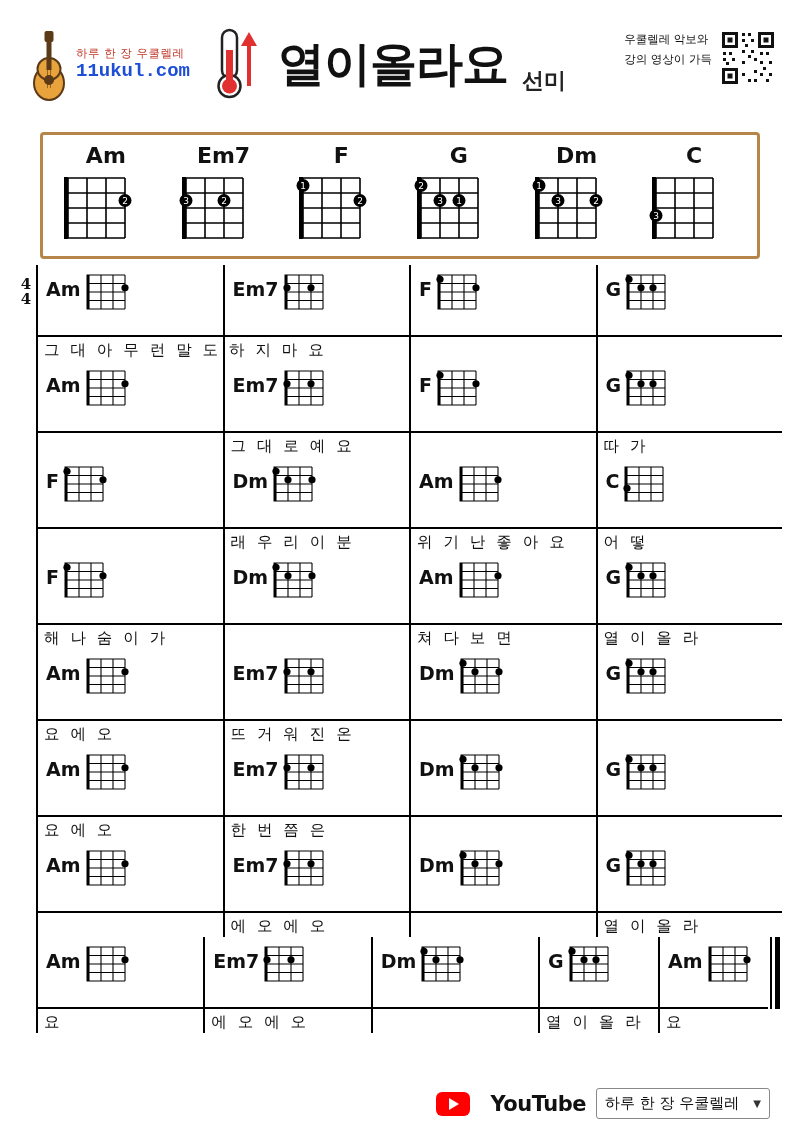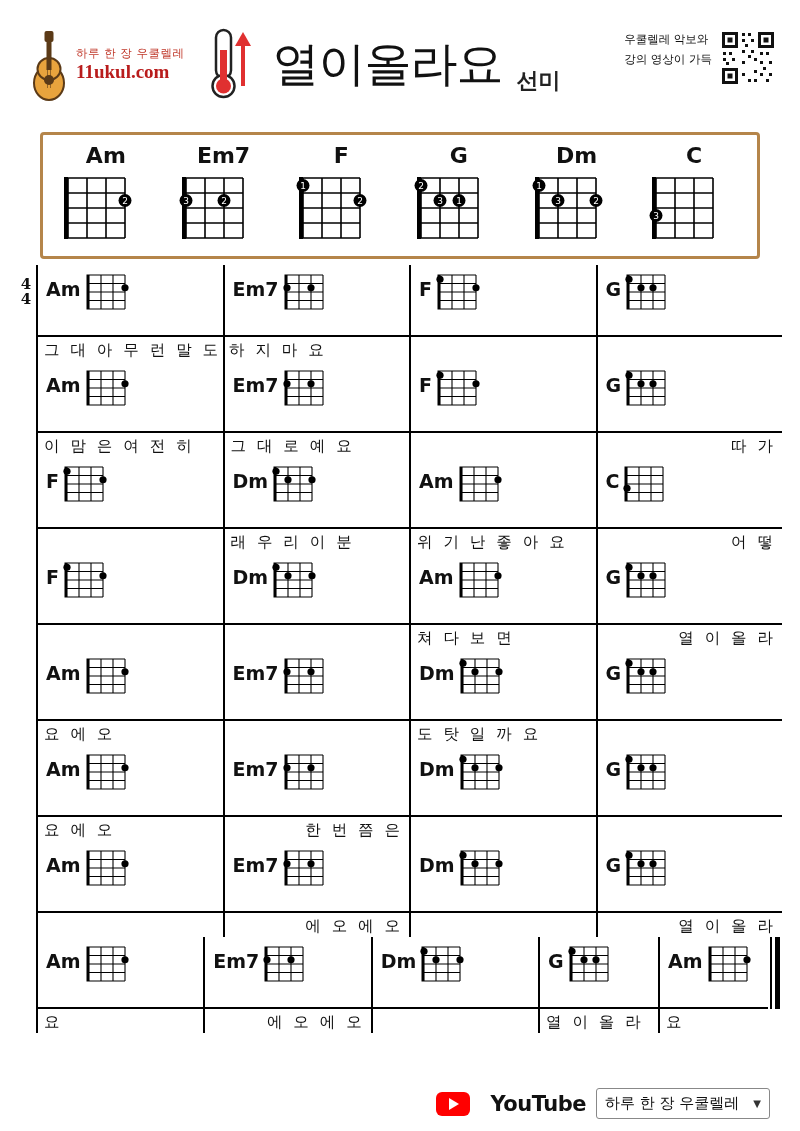--- a/index.html
+++ b/index.html
@@ -25,31 +25,31 @@
     display: flex; align-items: center; gap: 6px;
     margin-top: 14px;
   }
   .uke-logo { width: 42px; height: 74px; position: relative; }
   .brand-text { line-height: 1.25; }
   .brand-top {
     font-size: 11.5px; color: #c0392b; letter-spacing: 0.5px;
     font-family: "DejaVu Sans", sans-serif;
   }
   .brand-url {
-    font-size: 19px; color: #b91c1c; font-weight: 700;
-    font-family: Liberation Serif, serif;
+    font-size: 19px; color: #1d4ed8; font-weight: 700;
+    font-family: Liberation Mono, monospace;
   }
 
   .title-wrap {
     display:flex; align-items: center; gap: 10px;
     margin-left: 22px; margin-top: 10px;
   }
   .thermo { width: 56px; height: 78px; position: relative; }
   .song-title {
-    font-size: 47px; font-weight: 400; letter-spacing: -1px;
+    font-size: 47px; font-weight: 700; letter-spacing: -1px;
     font-family: "DejaVu Sans", sans-serif;
     line-height: 1;
     margin-bottom: 0;
   }
   .artist {
     font-size: 22px; font-weight: 700; color: #222;
     font-family: "DejaVu Sans", sans-serif;
     align-self: flex-end; margin-bottom: 6px; margin-left: 4px;
   }
 
@@ -101,21 +101,21 @@
     font-size: 19px; font-weight: 700; line-height: 1;
     margin-top: 9px;
     font-family: "DejaVu Sans", sans-serif;
   }
   .lyrics {
     position: absolute; bottom: 0px; left: 6px; right: 6px;
     font-size: 15.5px; letter-spacing: 3px;
     font-family: "DejaVu Sans", sans-serif;
     white-space: nowrap;
   }
-  .lyrics.right { text-align: right; }
+  .lyrics.right { text-align: left; }
 
   .timesig {
     position: absolute; left: 0px; top: 12px;
     width: 16px; text-align: center;
     font-size: 15px; font-weight: 700; line-height: 1.0;
     font-family: "DejaVu Serif", serif;
   }
   .timesig .num { display:block; }
   .timesig .den { display:block; border-top: 0px; }
 
@@ -489,21 +489,20 @@
               <line x1="42" y1="4" x2="42" y2="38" stroke="#000" stroke-width="1.1"></line>
               <line x1="6" y1="4" x2="42" y2="4" stroke="#000" stroke-width="1.1"></line>
               <line x1="6" y1="12.5" x2="42" y2="12.5" stroke="#000" stroke-width="1.1"></line>
               <line x1="6" y1="21" x2="42" y2="21" stroke="#000" stroke-width="1.1"></line>
               <line x1="6" y1="29.5" x2="42" y2="29.5" stroke="#000" stroke-width="1.1"></line>
               <line x1="6" y1="38" x2="42" y2="38" stroke="#000" stroke-width="1.1"></line>
               <circle cx="42" cy="16.75" r="3.6" fill="#000"></circle>
             </svg>
           </span>
         </div>
-        <div class="lyrics">이  맘 은  여 전 히</div>
       </div>
       <div class="measure">
         <div class="lyric-rule"></div>
         <div class="chordcluster">
           <span class="cc-name">Em7</span>
           <span>
             <svg width="58" height="40" viewBox="0 0 58 40">
               <rect x="3.5" y="3.5" width="2.5" height="35" fill="#000"></rect>
               <line x1="6" y1="4" x2="6" y2="38" stroke="#000" stroke-width="1.1"></line>
               <line x1="18" y1="4" x2="18" y2="38" stroke="#000" stroke-width="1.1"></line>
@@ -676,20 +675,21 @@
               <line x1="6" y1="4" x2="42" y2="4" stroke="#000" stroke-width="1.1"></line>
               <line x1="6" y1="12.5" x2="42" y2="12.5" stroke="#000" stroke-width="1.1"></line>
               <line x1="6" y1="21" x2="42" y2="21" stroke="#000" stroke-width="1.1"></line>
               <line x1="6" y1="29.5" x2="42" y2="29.5" stroke="#000" stroke-width="1.1"></line>
               <line x1="6" y1="38" x2="42" y2="38" stroke="#000" stroke-width="1.1"></line>
               <circle cx="6" cy="8.25" r="3.6" fill="#000"></circle>
               <circle cx="42" cy="16.75" r="3.6" fill="#000"></circle>
             </svg>
           </span>
         </div>
+        <div class="lyrics">해  나  숨 이  가</div>
       </div>
       <div class="measure">
         <div class="lyric-rule"></div>
         <div class="chordcluster">
           <span class="cc-name">Dm</span>
           <span>
             <svg width="58" height="40" viewBox="0 0 58 40">
               <rect x="3.5" y="3.5" width="2.5" height="35" fill="#000"></rect>
               <line x1="6" y1="4" x2="6" y2="38" stroke="#000" stroke-width="1.1"></line>
               <line x1="18" y1="4" x2="18" y2="38" stroke="#000" stroke-width="1.1"></line>
@@ -791,20 +791,21 @@
               <line x1="6" y1="4" x2="42" y2="4" stroke="#000" stroke-width="1.1"></line>
               <line x1="6" y1="12.5" x2="42" y2="12.5" stroke="#000" stroke-width="1.1"></line>
               <line x1="6" y1="21" x2="42" y2="21" stroke="#000" stroke-width="1.1"></line>
               <line x1="6" y1="29.5" x2="42" y2="29.5" stroke="#000" stroke-width="1.1"></line>
               <line x1="6" y1="38" x2="42" y2="38" stroke="#000" stroke-width="1.1"></line>
               <circle cx="6" cy="16.75" r="3.6" fill="#000"></circle>
               <circle cx="30" cy="16.75" r="3.6" fill="#000"></circle>
             </svg>
           </span>
         </div>
+        <div class="lyrics">뜨 거 워 진    온</div>
       </div>
       <div class="measure">
         <div class="lyric-rule"></div>
         <div class="chordcluster">
           <span class="cc-name">Dm</span>
           <span>
             <svg width="58" height="40" viewBox="0 0 58 40">
               <rect x="3.5" y="3.5" width="2.5" height="35" fill="#000"></rect>
               <line x1="6" y1="4" x2="6" y2="38" stroke="#000" stroke-width="1.1"></line>
               <line x1="18" y1="4" x2="18" y2="38" stroke="#000" stroke-width="1.1"></line>
@@ -814,21 +815,20 @@
               <line x1="6" y1="12.5" x2="42" y2="12.5" stroke="#000" stroke-width="1.1"></line>
               <line x1="6" y1="21" x2="42" y2="21" stroke="#000" stroke-width="1.1"></line>
               <line x1="6" y1="29.5" x2="42" y2="29.5" stroke="#000" stroke-width="1.1"></line>
               <line x1="6" y1="38" x2="42" y2="38" stroke="#000" stroke-width="1.1"></line>
               <circle cx="6" cy="8.25" r="3.6" fill="#000"></circle>
               <circle cx="18" cy="16.75" r="3.6" fill="#000"></circle>
               <circle cx="42" cy="16.75" r="3.6" fill="#000"></circle>
             </svg>
           </span>
         </div>
-        <div class="lyrics">도  탓 일 까 요</div>
       </div>
       <div class="measure">
         <div class="lyric-rule"></div>
         <div class="chordcluster">
           <span class="cc-name">G</span>
           <span>
             <svg width="58" height="40" viewBox="0 0 58 40">
               <rect x="3.5" y="3.5" width="2.5" height="35" fill="#000"></rect>
               <line x1="6" y1="4" x2="6" y2="38" stroke="#000" stroke-width="1.1"></line>
               <line x1="18" y1="4" x2="18" y2="38" stroke="#000" stroke-width="1.1"></line>

